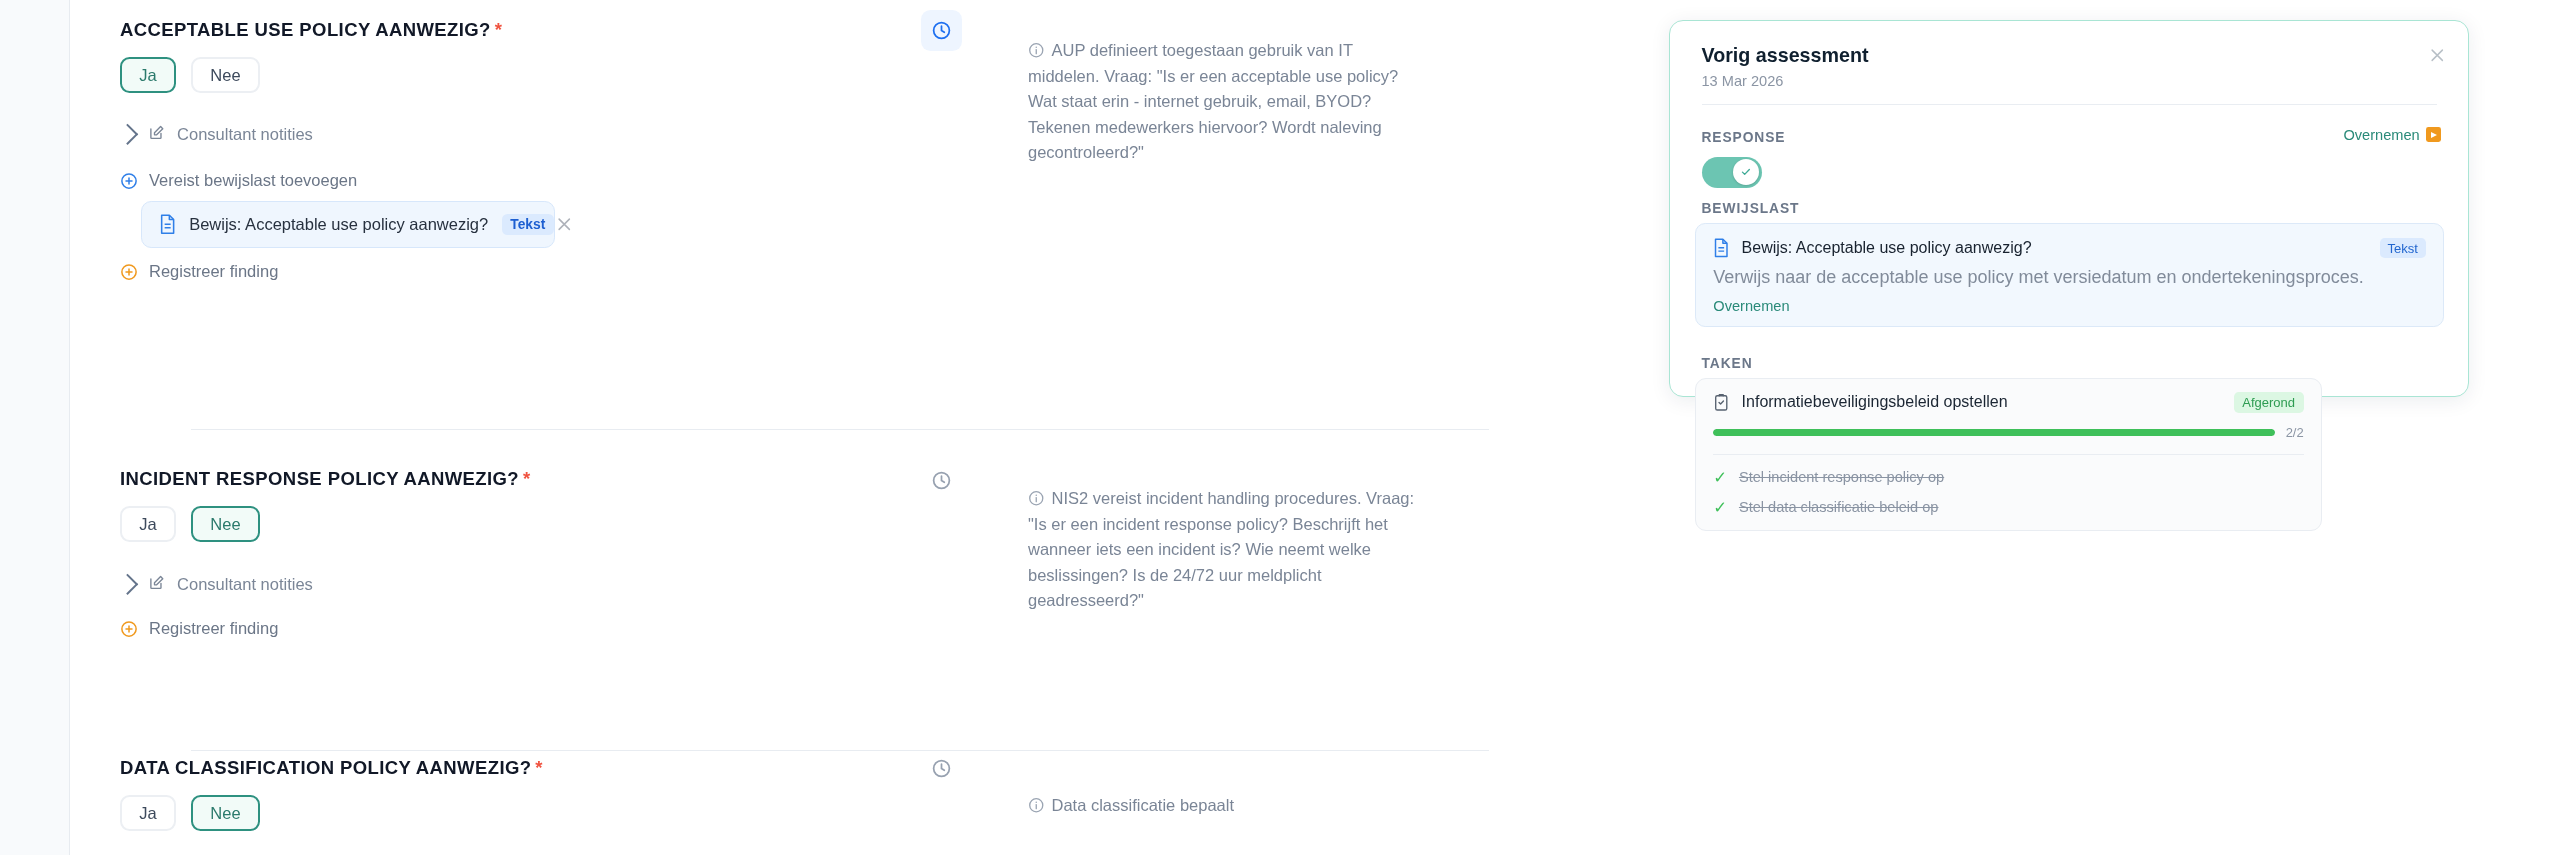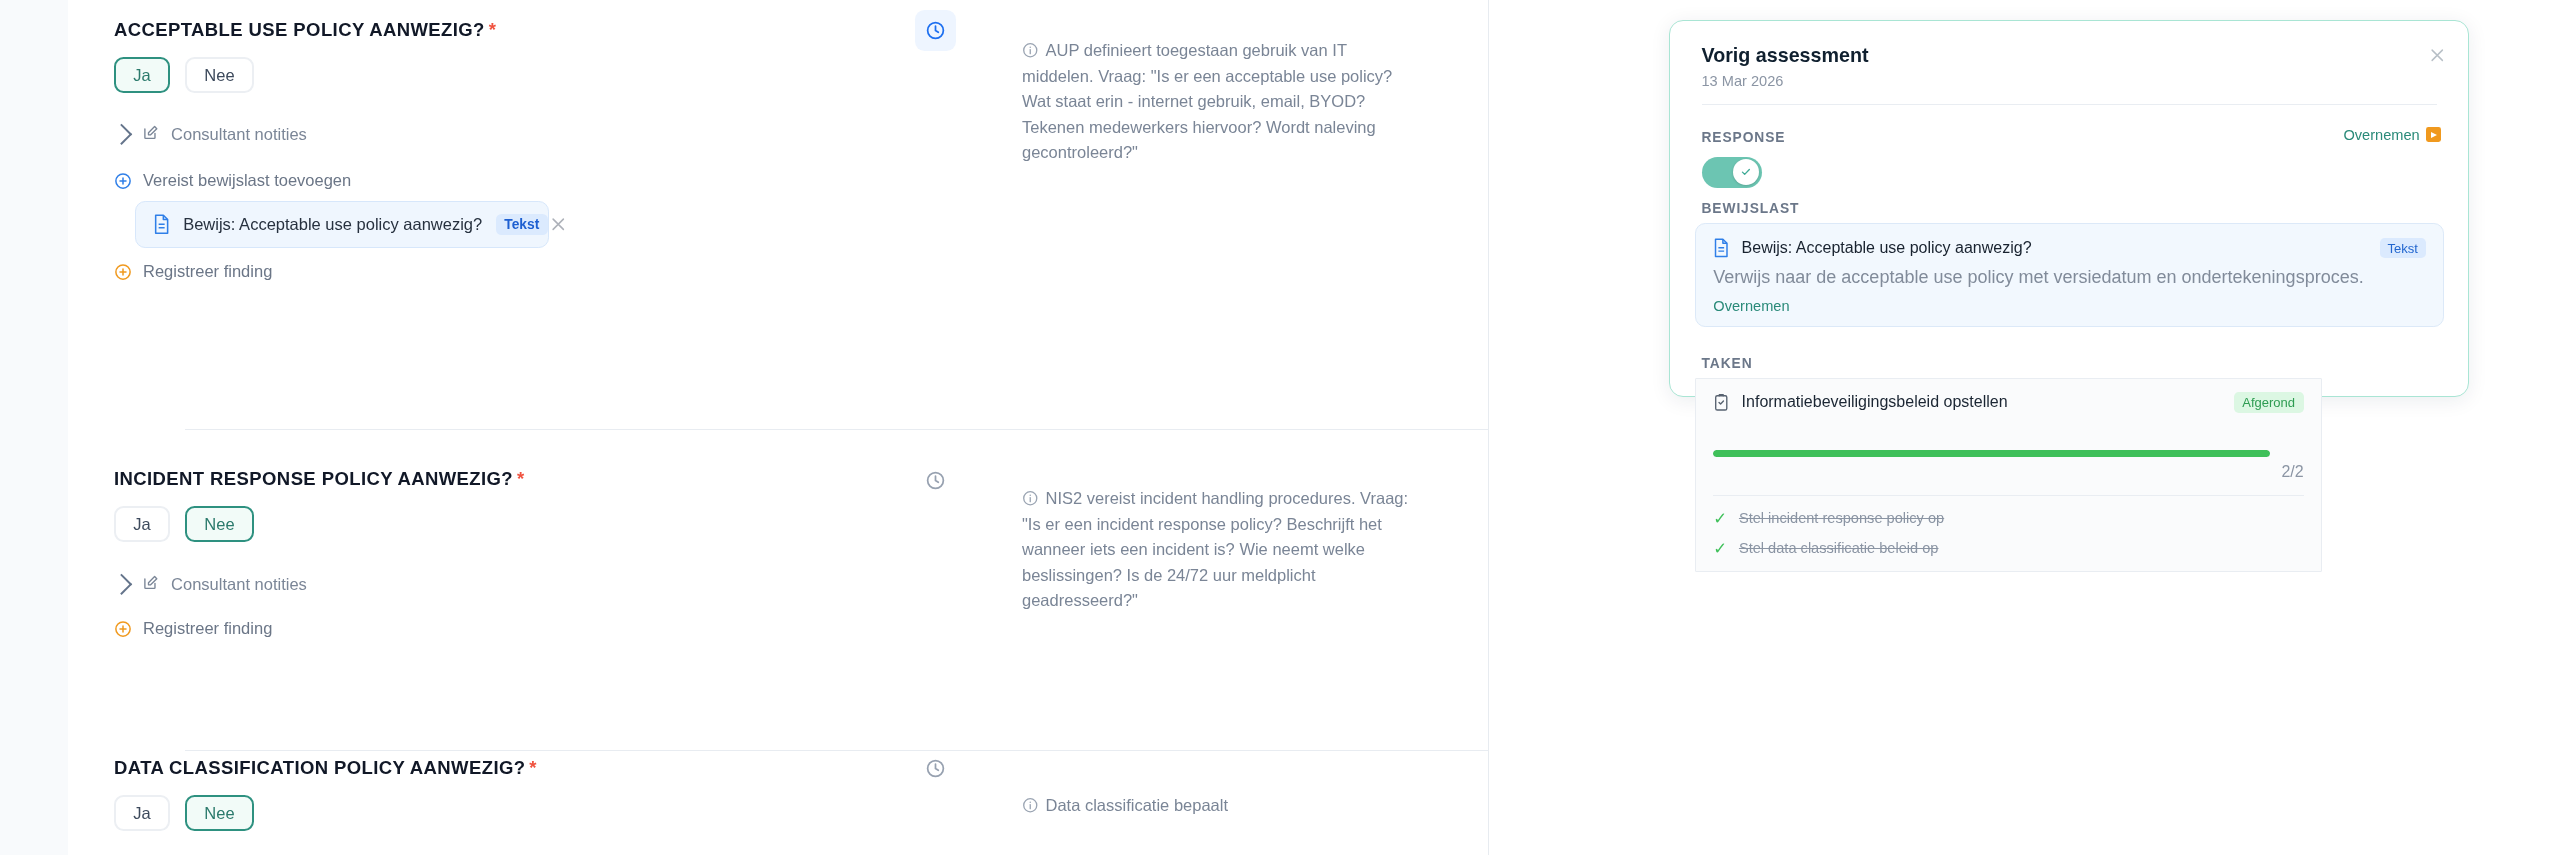--- a/index.html
+++ b/index.html
@@ -30,21 +30,21 @@
     left: 0; top: 0;
     width: 70px; height: 856px;
     background: #f8fafc;
     border-right: 0.8px solid #e7ebf0;
     box-sizing: border-box;
   }
 
   
   .form-col {
     position: absolute;
-    left: 68px; top: 0;
+    left: 74px; top: 0;
     width: 1418px;
     height: 856px;
     background: #ffffff;
     box-sizing: border-box;
   }
 
   
   .col-divider {
     position: absolute;
     left: 1488px; top: 0;
@@ -331,21 +331,21 @@
     cursor: pointer;
   }
 
   
   .sp-task-card {
     position: absolute;
     left: 25px;
     width: 627px;
     background: #fafbfc;
     border: 0.8px solid #e9edf2;
-    border-radius: 1px;
+    border-radius: 11px;
     box-sizing: border-box;
     padding: 13.4px 17.3px 14px 17.3px;
   }
   .task-head { display: flex; align-items: center; }
   .task-head .clip-ico { width: 16.5px; height: 19px; margin-right: 11.8px; flex: none; }
   .task-name { font-size: 16px; color: #1b2633; }
   .task-status {
     margin-left: auto;
     background: #dcf7e3;
     color: #2e9c52;
@@ -366,21 +366,21 @@
     background: #e8ecf0;
     border-radius: 4.7px;
     overflow: hidden;
   }
   .task-bar > span {
     display: block;
     height: 100%;
     background: #3fc05a;
     border-radius: 4.7px;
   }
-  .task-count { font-size: 16px; color: #8b95a4; white-space: nowrap; margin-top: 38px; }
+  .task-count { font-size: 13px; color: #8b95a4; white-space: nowrap; }
   .task-hr { height: 0.8px; background: #e9edf2; margin-top: 13.4px; }
   .subtask {
     display: flex;
     align-items: center;
     gap: 11.8px;
     margin-top: 14px;
     font-size: 14.6px;
   }
   .subtask .tick {
     color: #3fc05a;

